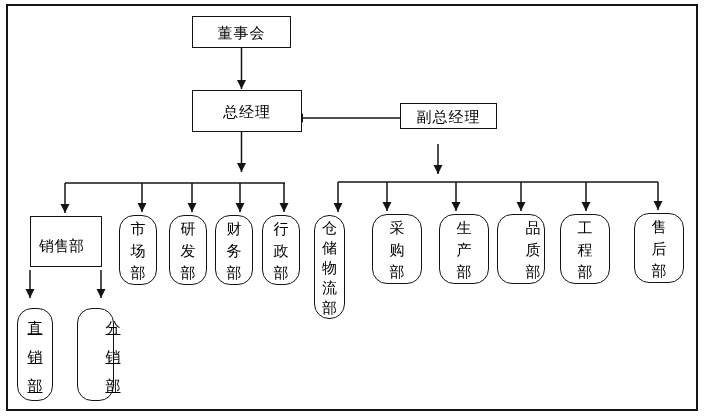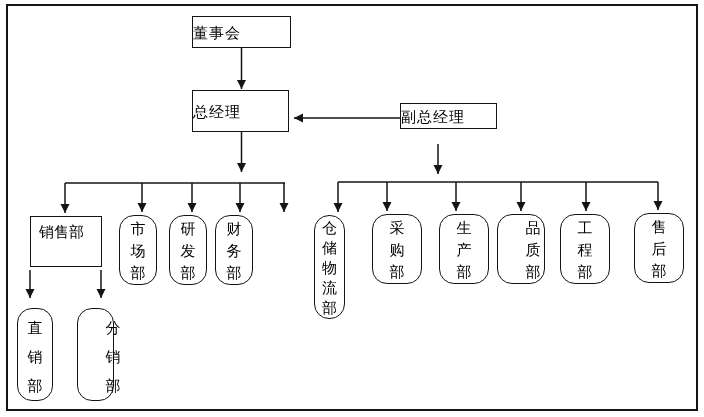--- a/index.html
+++ b/index.html
@@ -7,31 +7,31 @@
     position:relative;width:704px;height:417px;background:#ffffff;
     font-family:"Liberation Sans", sans-serif;color:#000;overflow:hidden;
   }
   .frame{
     position:absolute;left:6px;top:4px;width:688px;height:403px;
     border:2px solid #141414;background:#ffffff;
   }
   .connectors{position:absolute;left:0;top:0;width:704px;height:417px;}
   .node{
     position:absolute;box-sizing:border-box;border:1.6px solid #141414;background:#ffffff;
-    display:flex;align-items:center;
+    display:flex;align-items:center;justify-content:center;
     font-size:15px;letter-spacing:1px;line-height:1;
   }
   .hbox{white-space:nowrap;}
-  .salesbox{align-items:flex-start;justify-content:flex-start;padding:7px 0 0 8px;letter-spacing:0;}
+  .salesbox{align-items:center;justify-content:flex-start;padding:7px 0 0 8px;letter-spacing:0;}
   .vbox{align-items:flex-end;justify-content:center;letter-spacing:0;border-radius:15px;}
   .vtext{
     display:block;width:1.05em;word-break:break-all;text-align:center;margin:0 auto;
   }
   .lh3 .vtext{line-height:22px;}
-  .lh3t .vtext{line-height:29px;}
+  .lh3t .vtext{line-height:29px;text-decoration:underline;}
   .lh5 .vtext{line-height:20px;font-size:15px;}
 </style>
 </head>
 <body>
 
 <div class="stage">
   <div class="frame"></div>
 
   <svg class="connectors" width="704" height="417" viewBox="0 0 704 417" xmlns="http://www.w3.org/2000/svg">
     <defs>
@@ -66,21 +66,21 @@
 
       <line x1="30" y1="270" x2="30" y2="298" marker-end="url(#arw)"></line>
       <line x1="101" y1="270" x2="101" y2="298" marker-end="url(#arw)"></line>
     </g>
   </svg>
 
   <div class="node hbox" style="left:192px;top:16px;width:99px;height:32px;">
     <span>董事会</span>
   </div>
 
-  <div class="node hbox" style="left:192px;top:90px;width:97px;height:42px;">
+  <div class="node hbox" style="left:192px;top:90px;width:110px;height:42px;">
     <span>总经理</span>
   </div>
 
   <div class="node hbox" style="left:400px;top:103px;width:97px;height:26px;">
     <span>副总经理</span>
   </div>
 
   <div class="node hbox salesbox" style="left:30px;top:216px;width:72px;height:51px;">
     <span>销售部</span>
   </div>
@@ -90,20 +90,23 @@
   </div>
 
   <div class="node vbox lh3" style="left:169px;top:215px;width:38px;height:70px;">
     <span class="vtext">研发部</span>
   </div>
 
   <div class="node vbox lh3" style="left:215px;top:215px;width:38px;height:70px;">
     <span class="vtext">财务部</span>
   </div>
 
+  <div class="node vbox lh3" style="left:262px;top:215px;width:38px;height:70px;">
+    <span class="vtext">行政部</span>
+  </div>
 
   <div class="node vbox lh5" style="left:314px;top:215px;width:31px;height:104px;">
     <span class="vtext">仓储物流部</span>
   </div>
 
   <div class="node vbox lh3" style="left:372px;top:214px;width:50px;height:70px;">
     <span class="vtext">采购部</span>
   </div>
 
   <div class="node vbox lh3" style="left:431px;top:214px;width:50px;height:70px;margin-left:8px;">

